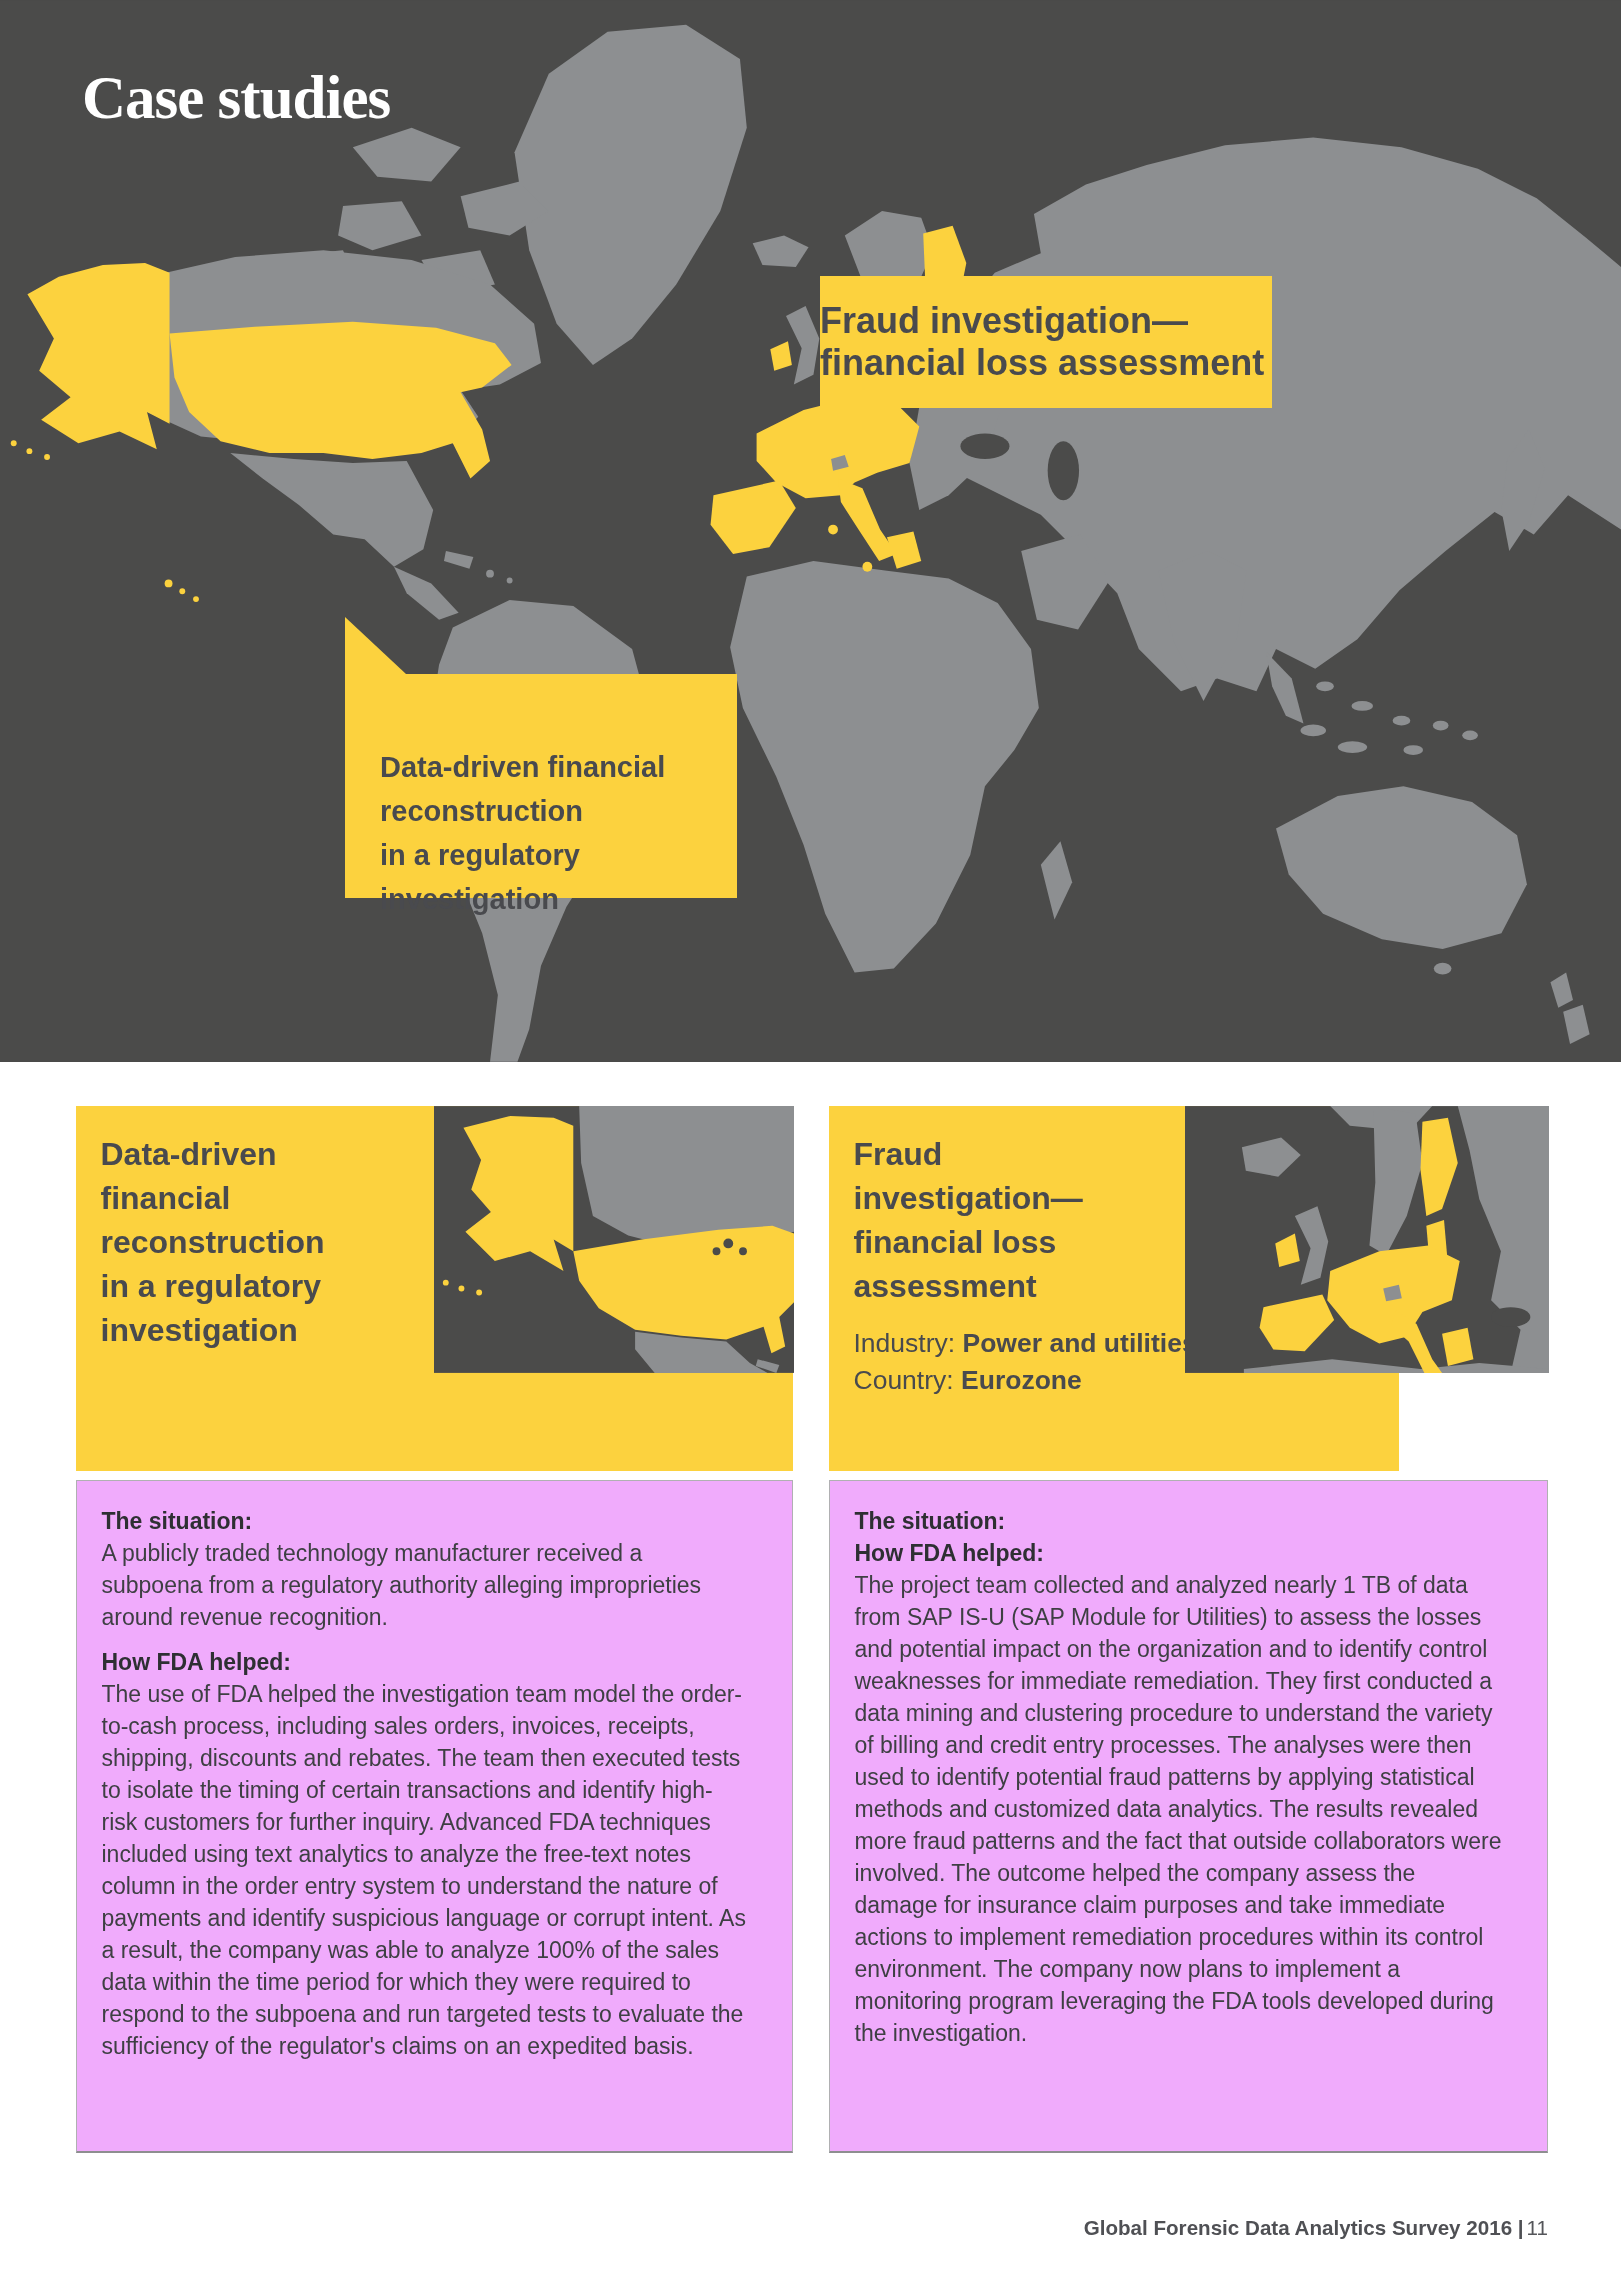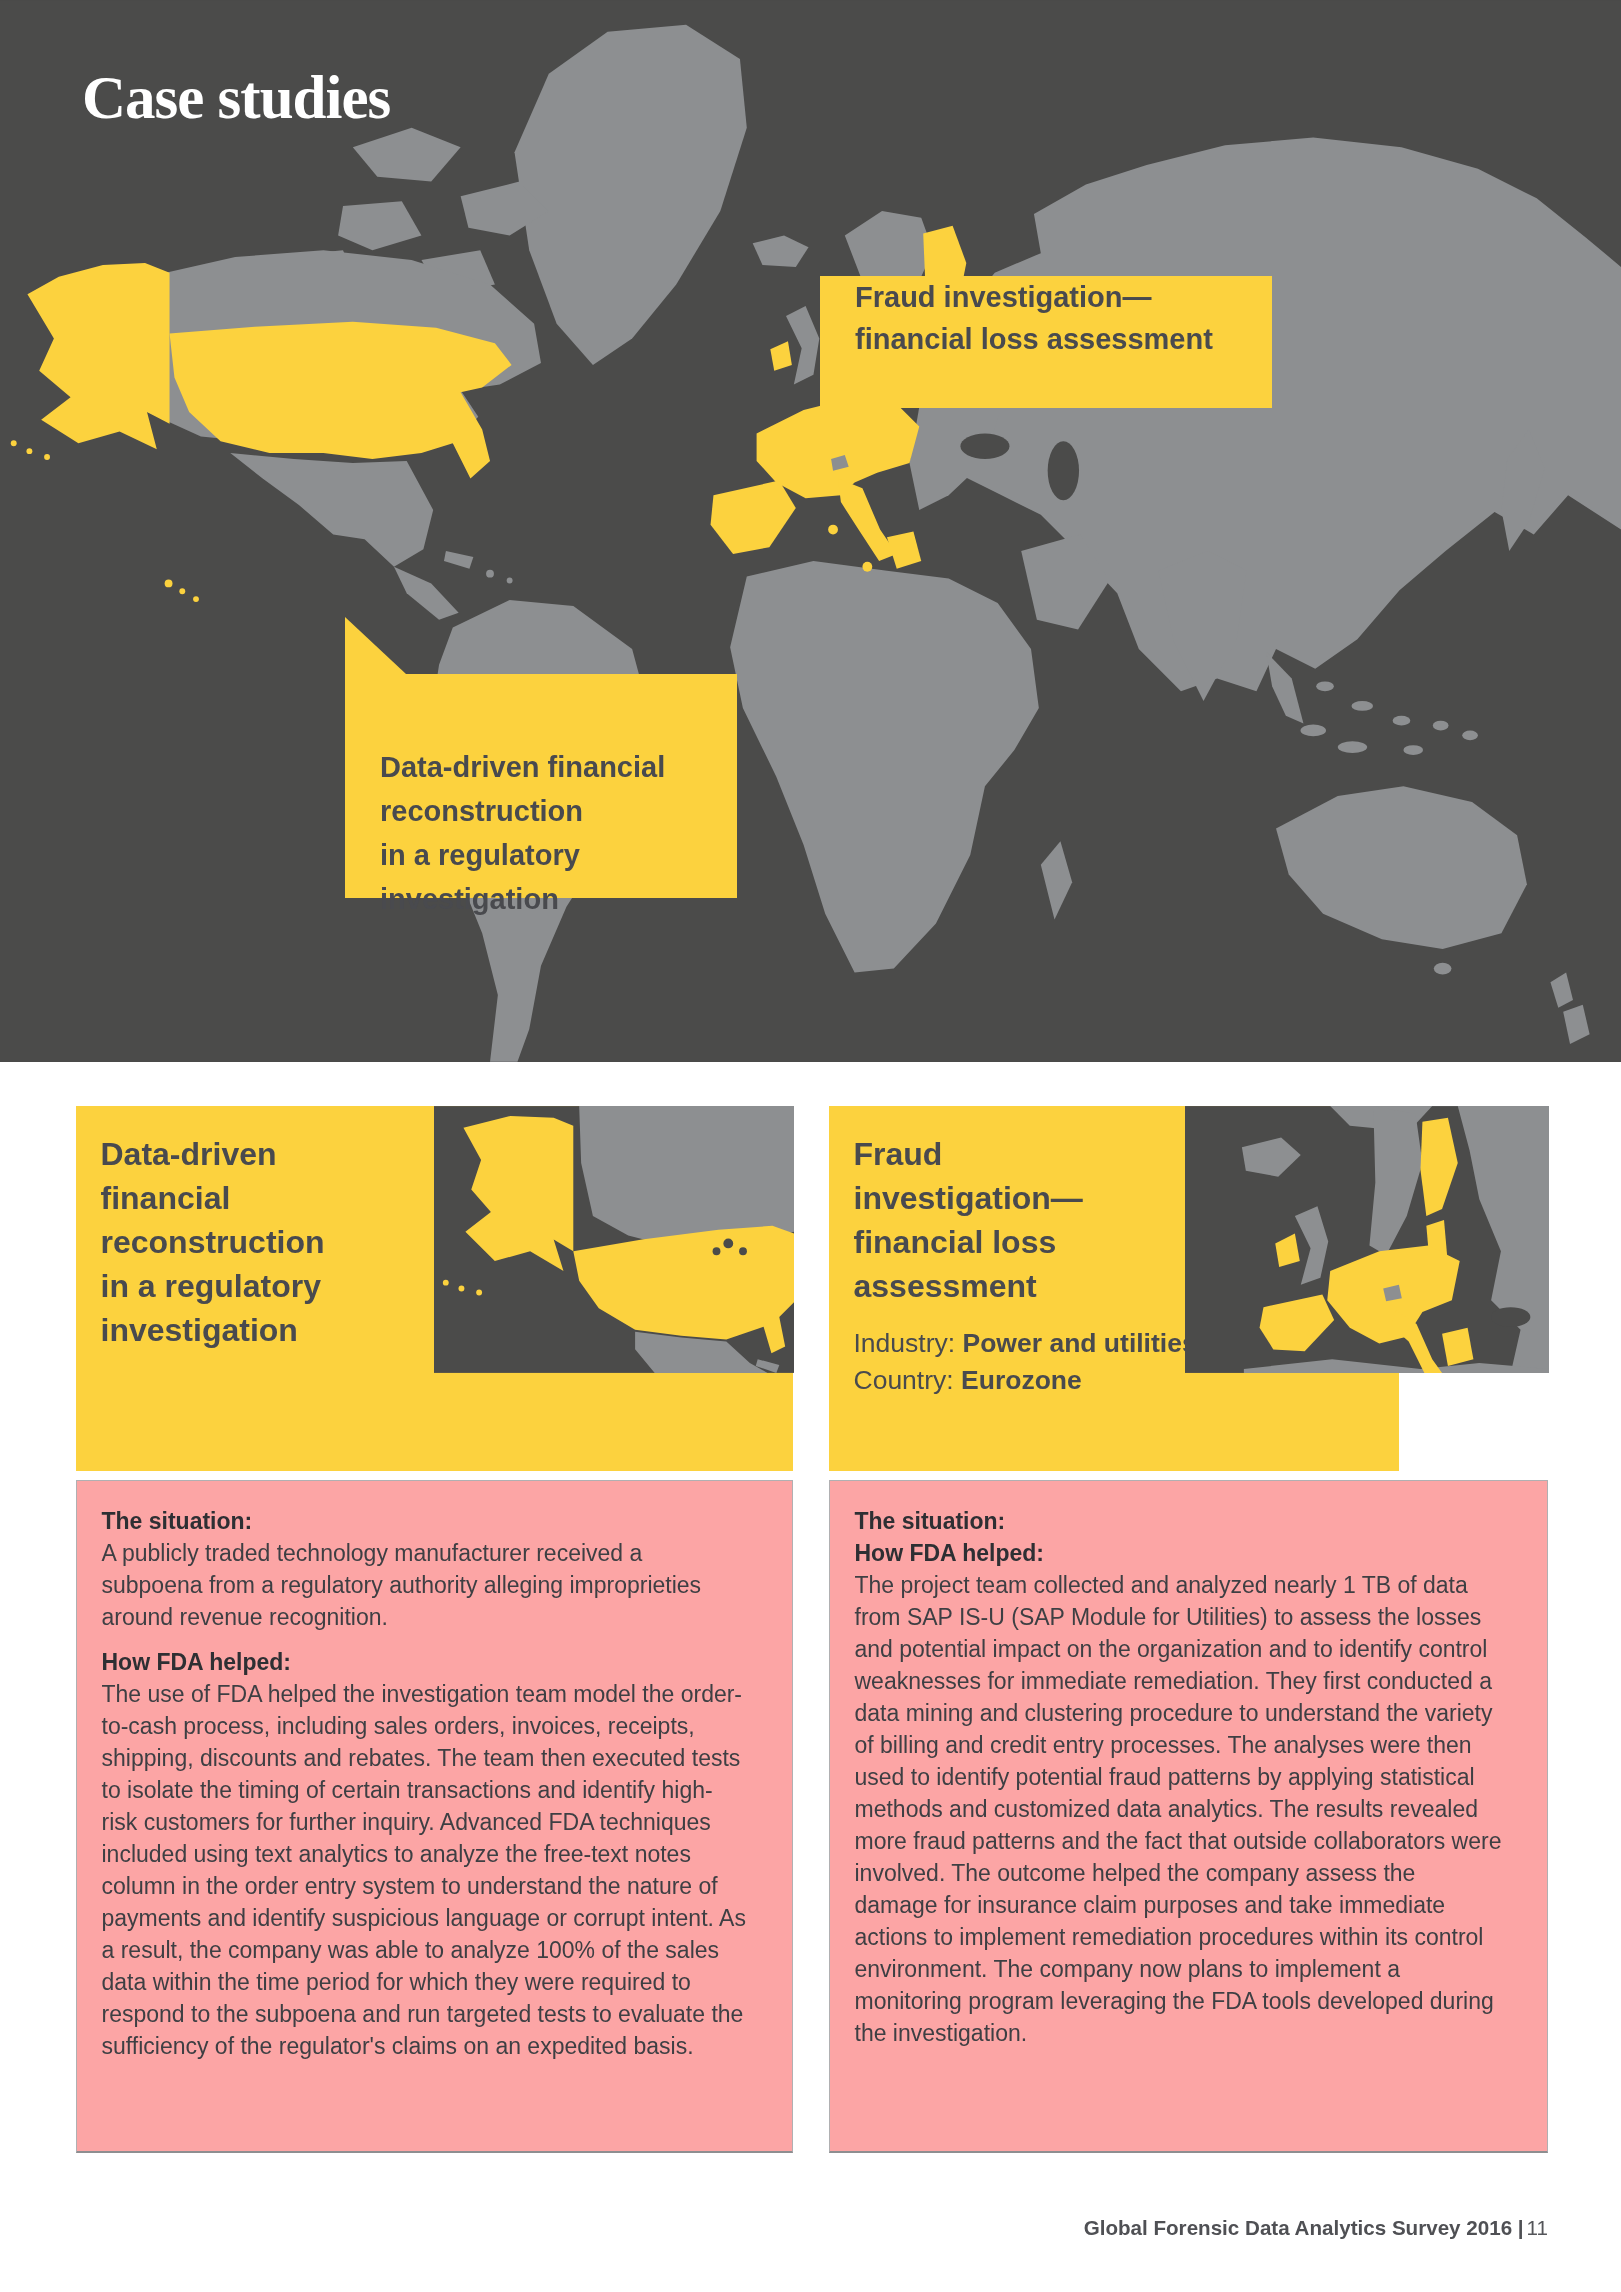--- a/index.html
+++ b/index.html
@@ -27,22 +27,22 @@
   .page-title{
     position:absolute;left:82px;top:63px;color:#ffffff;
     font-size:61px;font-weight:bold;letter-spacing:-1px;white-space:pre;font-family:Liberation Serif, serif;
   }
   .callout{
     position:absolute;background:var(--yellow);color:var(--title-ink);
     font-weight:bold;white-space:pre-line;
   }
   .callout.fraud{
     left:820px;top:276px;width:452px;height:132px;
-    font-size:29px;line-height:42px;
-    display:flex;align-items:flex-start;padding-left:35px;box-sizing:border-box;
+    font-size:36px;line-height:42px;
+    display:flex;align-items:center;box-sizing:border-box;
   }
   .callout.datadriven{
     left:345px;top:674px;width:392px;height:224px;
     font-size:29px;line-height:44px;
     padding:27.4px 0 0 35px;box-sizing:border-box;
   }
   .callout-tail{
     position:absolute;left:345px;top:617px;width:0;height:0;
     border-bottom:57px solid var(--yellow);border-right:61px solid transparent;
   }
@@ -54,21 +54,21 @@
     color:var(--title-ink);font-size:32px;font-weight:bold;line-height:44px;
     white-space:pre-line;padding:25.5px 0 0 24.5px;
   }
   .case-meta{margin:17.6px 0 0 24.5px;font-size:26.5px;line-height:37px;color:var(--title-ink);}
   .case-meta .val{font-weight:bold;}
   .inset{position:absolute;top:0;}
   .case-head.left .inset{left:358px;}
   .case-head.right .inset{left:356px;}
   
   .case-body{
-    position:absolute;top:1480px;height:673px;background:#fca5a5;box-sizing:border-box;
+    position:absolute;top:1480px;height:673px;background:#f0abfc;box-sizing:border-box;
     border:1px solid var(--box-border);border-bottom:2px solid var(--box-border-dark);
     padding:23.5px 45px 0 24.5px;
     font-size:23px;line-height:32px;color:var(--body-ink);
   }
   .case-body.left{left:76px;width:717px;}
   .case-body.right{left:829px;width:719px;}
   .case-body h3{
     margin:0;font-size:23px;line-height:32px;font-weight:bold;color:var(--head-ink);
   }
   .case-body p{margin:0 0 13.7px 0;}

